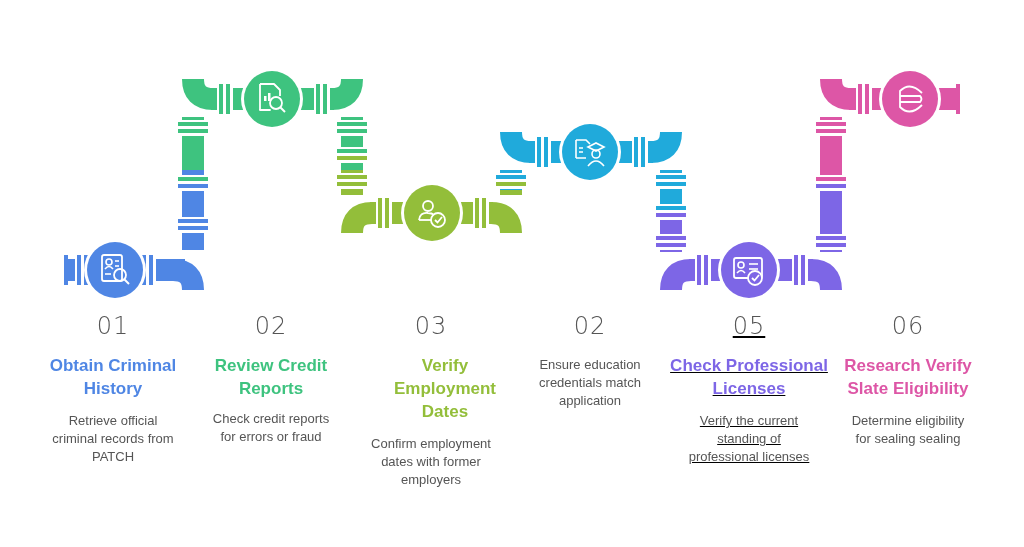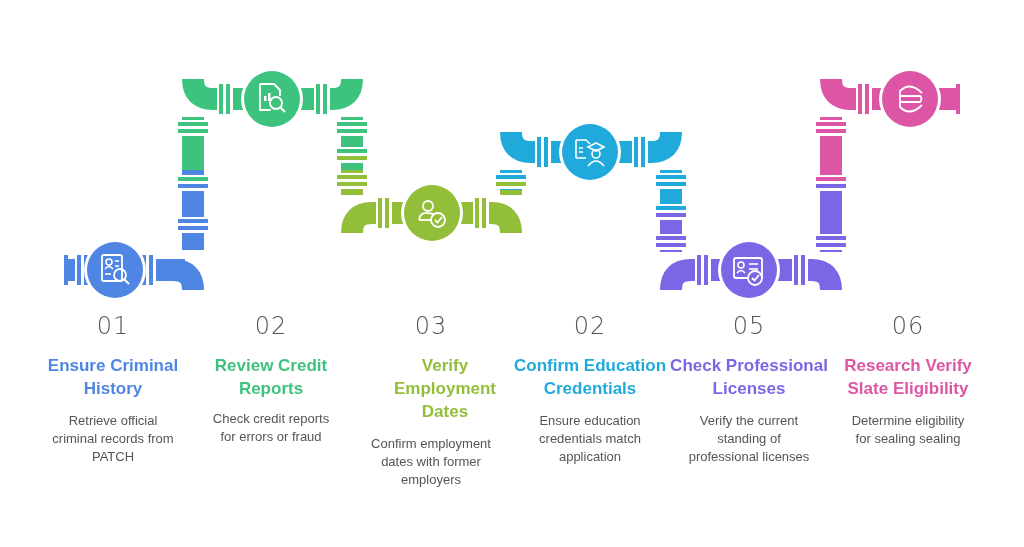--- a/index.html
+++ b/index.html
@@ -184,39 +184,38 @@
       <circle cx="910" cy="99" r="28" fill="#DD56A6"></circle>
       <g>
         <path d="M 922 93 Q 910 81 900 91 L 900 107 Q 910 117 922 105" fill="none" stroke="#fff" stroke-width="1.8"></path>
         <path d="M 900 96 L 920 96 Q 923 99 920 102 L 900 102" fill="none" stroke="#fff" stroke-width="1.8"></path>
       </g>
     </g>
   </svg>
 
 <div class="step" style="left:33px;">
   <div class="num">01</div>
-  <div class="title" style="color: rgb(79, 134, 228);">Ensure Criminal History</div>
+  <div class="title" style="color: rgb(79, 134, 228);">Obtain Criminal History</div>
   <div class="desc">Retrieve official criminal records from PATCH</div>
 </div>
 <div class="step" style="left:191px;">
   <div class="num">02</div>
   <div class="title" style="color: rgb(62, 195, 127);">Review Credit Reports</div>
   <div class="desc" style="margin-top:10px">Check credit reports for errors or fraud</div>
 </div>
 <div class="step" style="left:351px;">
   <div class="num">03</div>
   <div class="title" style="color: rgb(147, 190, 58); margin-left: 28px;">Verify Employment Dates</div>
   <div class="desc">Confirm employment dates with former employers</div>
 </div>
 <div class="step" style="left:510px;">
   <div class="num">02</div>
-  <div class="title" style="color: rgb(32, 170, 219);">Confirm Education Credentials</div>
   <div class="desc">Ensure education credentials match application</div>
 </div>
-<div class="step" style="left:669px;">
+<div class="step" style="left:669px;text-decoration:underline;">
   <div class="num">05</div>
   <div class="title" style="color: rgb(125, 102, 230);">Check Professional Licenses</div>
   <div class="desc">Verify the current standing of professional licenses</div>
 </div>
 <div class="step" style="left:828px;">
   <div class="num">06</div>
   <div class="title" style="color: rgb(221, 86, 166);">Research Verify Slate Eligibility</div>
   <div class="desc">Determine eligibility for sealing sealing</div>
 </div>
 

